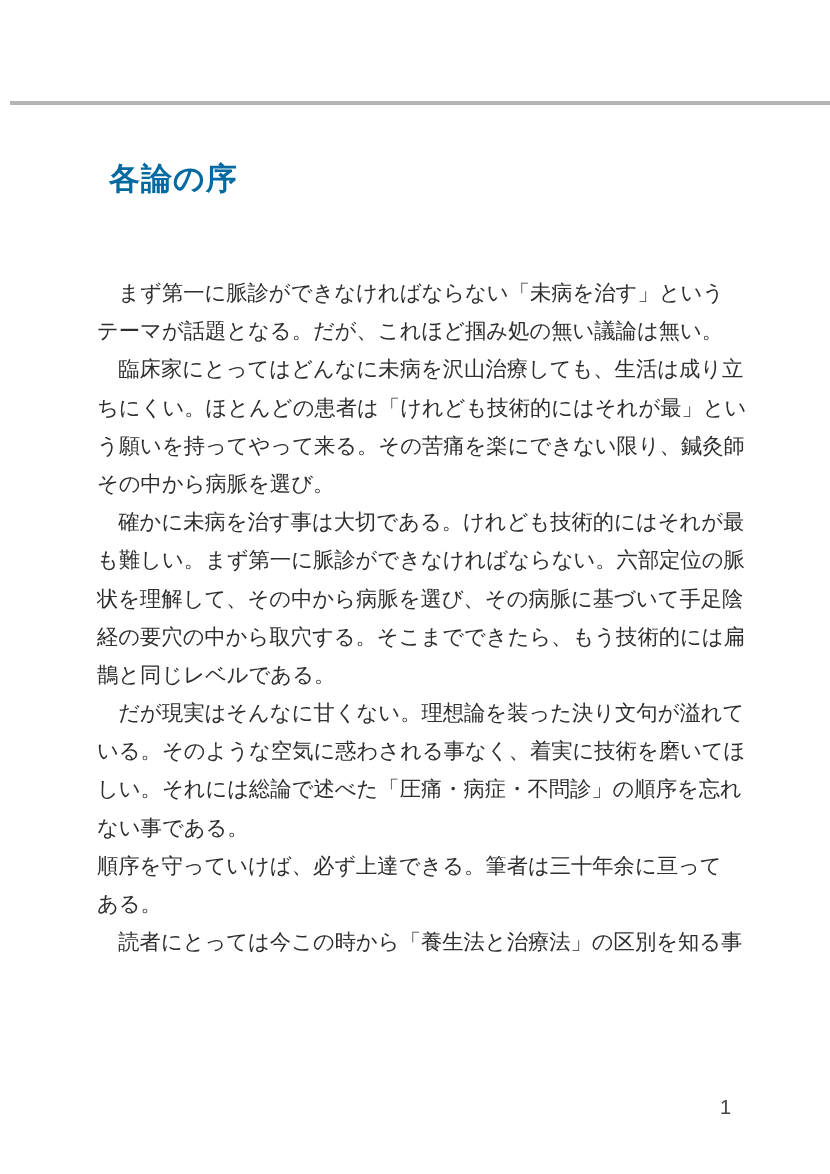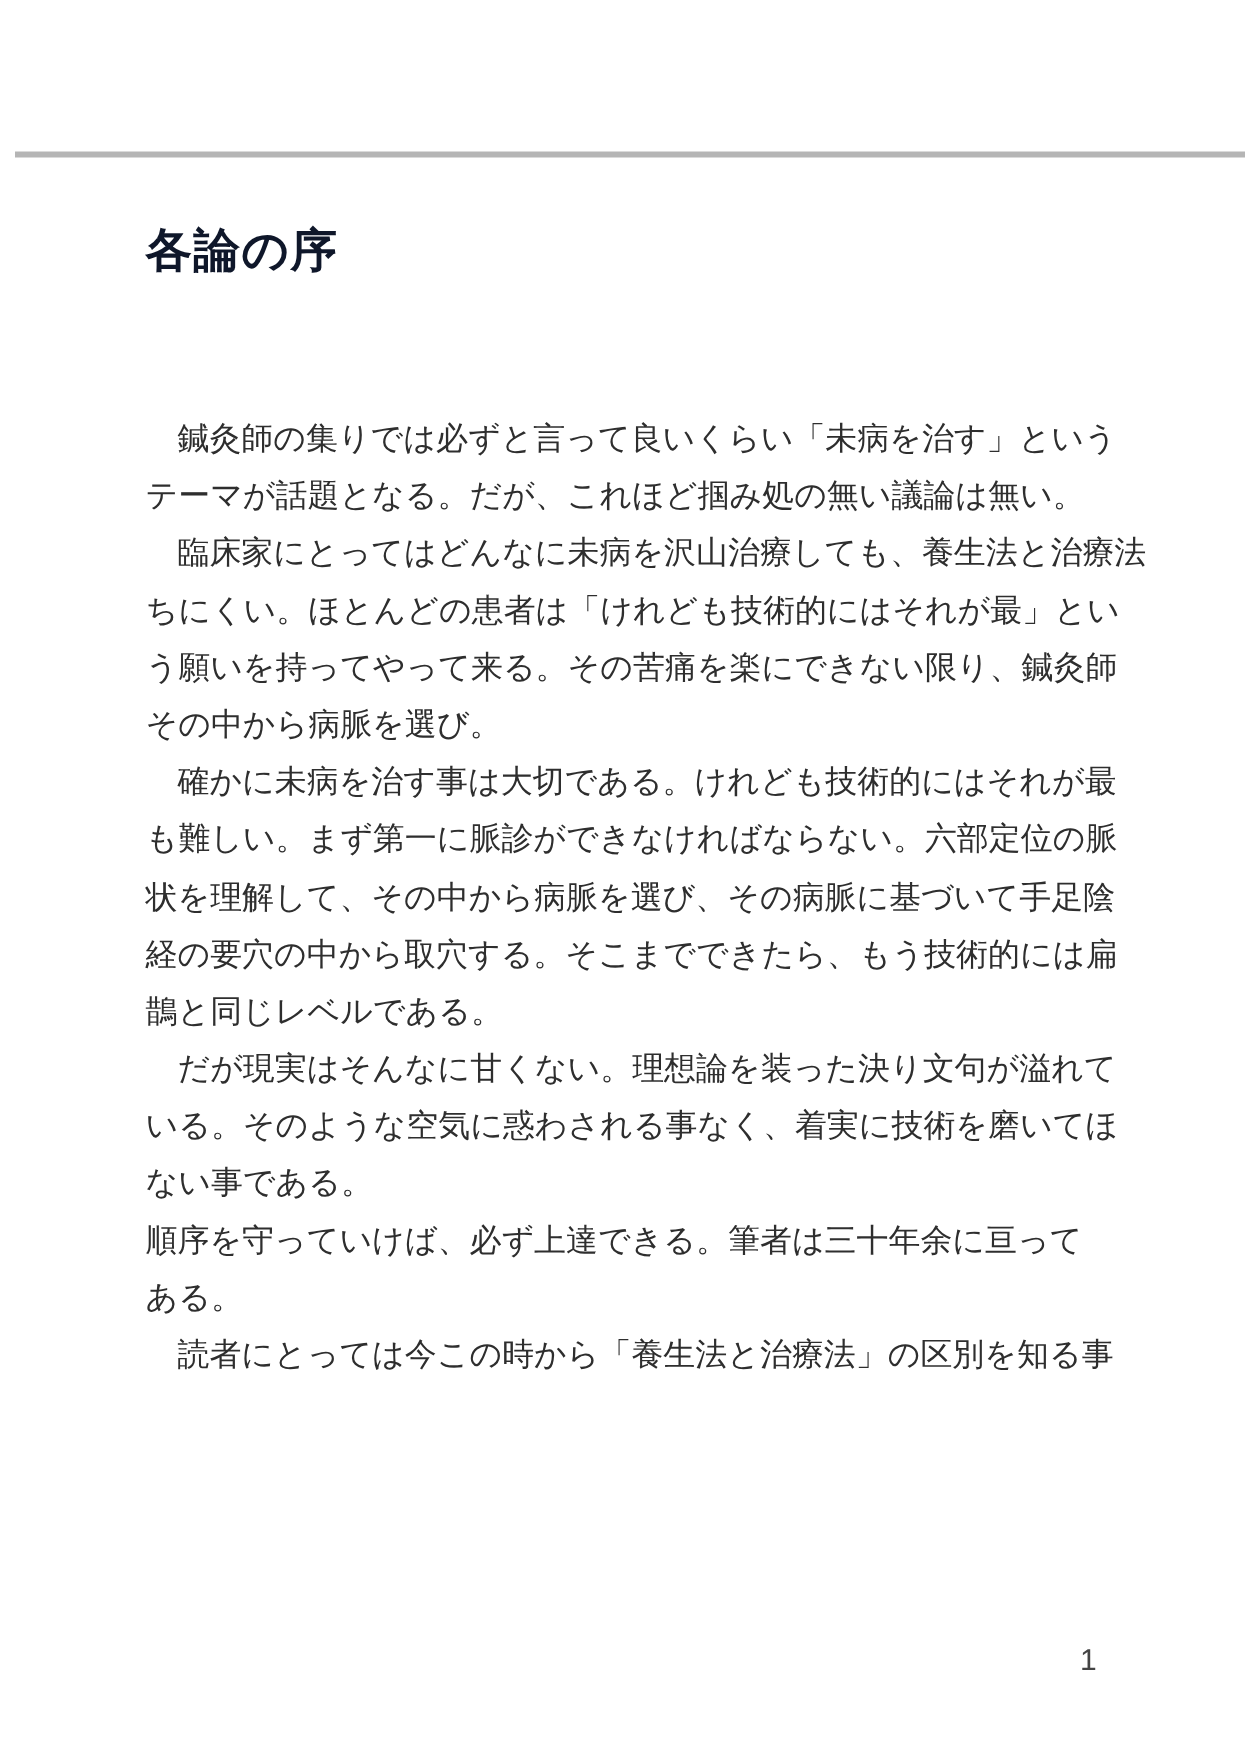--- a/index.html
+++ b/index.html
@@ -1,44 +1,45 @@
 <!DOCTYPE html>
 <html><head>
 <meta charset="utf-8">
 <style>
   html, body { margin:0; padding:0; }
   body { width:830px; height:1174px; background:#ffffff; position:relative; overflow:hidden;
          font-family:"DejaVu Serif", "Liberation Serif", serif; color:#2e2e2e; }
   .rule { position:absolute; left:10px; top:101px; width:820px; height:4px; background:#b5b5b5; }
-  .title { position:absolute; left:97px; top:146px; font-size:31px; font-weight:bold; color:#0f172a;
-           font-family:"DejaVu Sans", "Liberation Sans", sans-serif; letter-spacing:1px; margin:0; }
+  .title { position:absolute; left:97px; top:146px; font-size:31px; font-weight:bold; color:#0369a1;
+           font-family:"DejaVu Sans", "Liberation Sans", sans-serif; letter-spacing:1px; margin:12px; }
   .body { position:absolute; left:97px; top:274px; width:640px; font-size:21.3px; line-height:38.2px; }
   .line { white-space:nowrap; height:38.2px; }
   .pagenum { position:absolute; left:720px; top:1096px; font-size:20px; color:#444;
              font-family:"Liberation Sans", sans-serif; }
 </style>
 </head>
 <body>
 
 <div class="rule"></div>
 <h1 class="title">各論の序</h1>
 
 <div class="body">
-  <div class="line">　鍼灸師の集りでは必ずと言って良いくらい「未病を治す」という</div>
+  <div class="line">　まず第一に脈診ができなければならない「未病を治す」という</div>
   <div class="line">テーマが話題となる。だが、これほど掴み処の無い議論は無い。</div>
-  <div class="line">　臨床家にとってはどんなに未病を沢山治療しても、養生法と治療法</div>
+  <div class="line">　臨床家にとってはどんなに未病を沢山治療しても、生活は成り立</div>
   <div class="line">ちにくい。ほとんどの患者は「けれども技術的にはそれが最」とい</div>
   <div class="line">う願いを持ってやって来る。その苦痛を楽にできない限り、鍼灸師</div>
   <div class="line">その中から病脈を選び。</div>
   <div class="line">　確かに未病を治す事は大切である。けれども技術的にはそれが最</div>
   <div class="line">も難しい。まず第一に脈診ができなければならない。六部定位の脈</div>
   <div class="line">状を理解して、その中から病脈を選び、その病脈に基づいて手足陰</div>
   <div class="line">経の要穴の中から取穴する。そこまでできたら、もう技術的には扁</div>
   <div class="line">鵲と同じレベルである。</div>
   <div class="line">　だが現実はそんなに甘くない。理想論を装った決り文句が溢れて</div>
   <div class="line">いる。そのような空気に惑わされる事なく、着実に技術を磨いてほ</div>
+  <div class="line">しい。それには総論で述べた「圧痛・病症・不問診」の順序を忘れ</div>
   <div class="line">ない事である。</div>
   <div class="line">順序を守っていけば、必ず上達できる。筆者は三十年余に亘って</div>
   <div class="line">ある。</div>
   <div class="line">　読者にとっては今この時から「養生法と治療法」の区別を知る事</div>
 </div>
 
 <div class="pagenum">1</div>
 
 </body></html>

